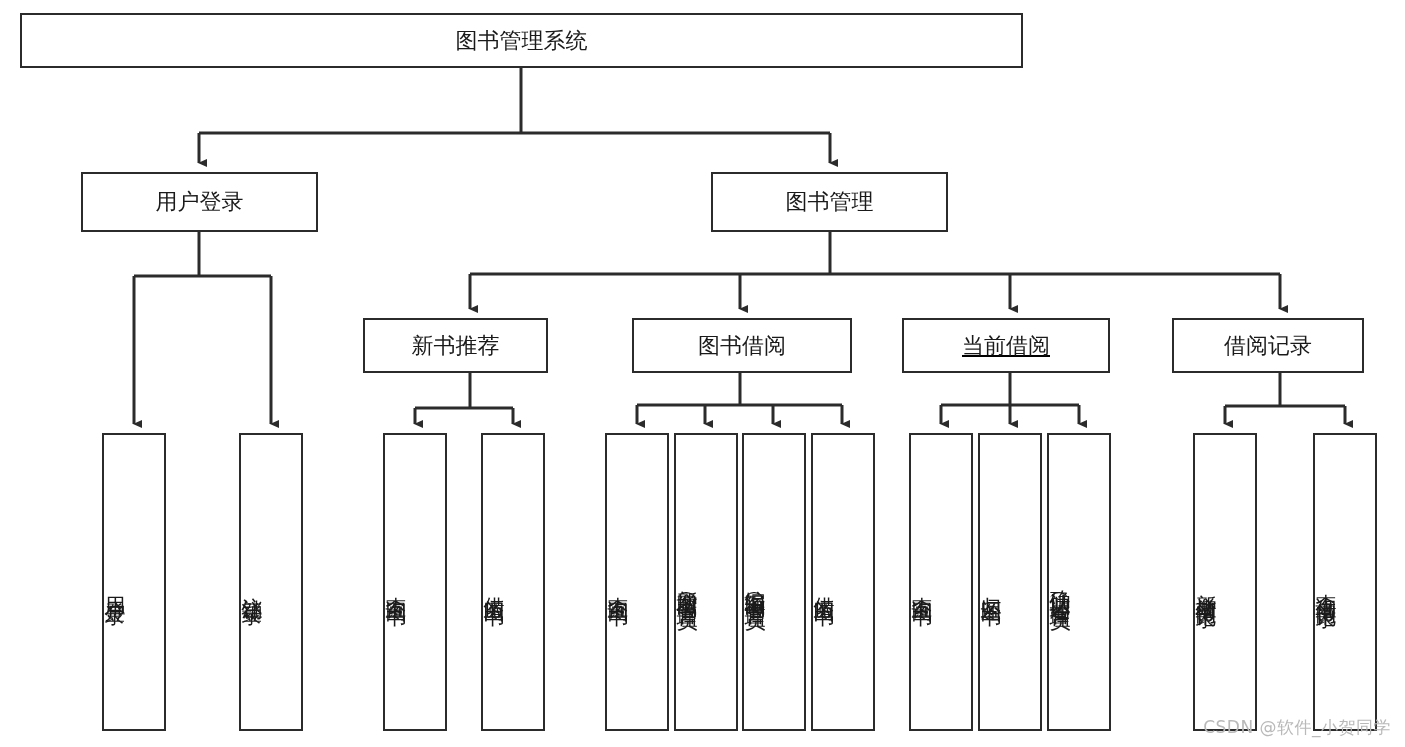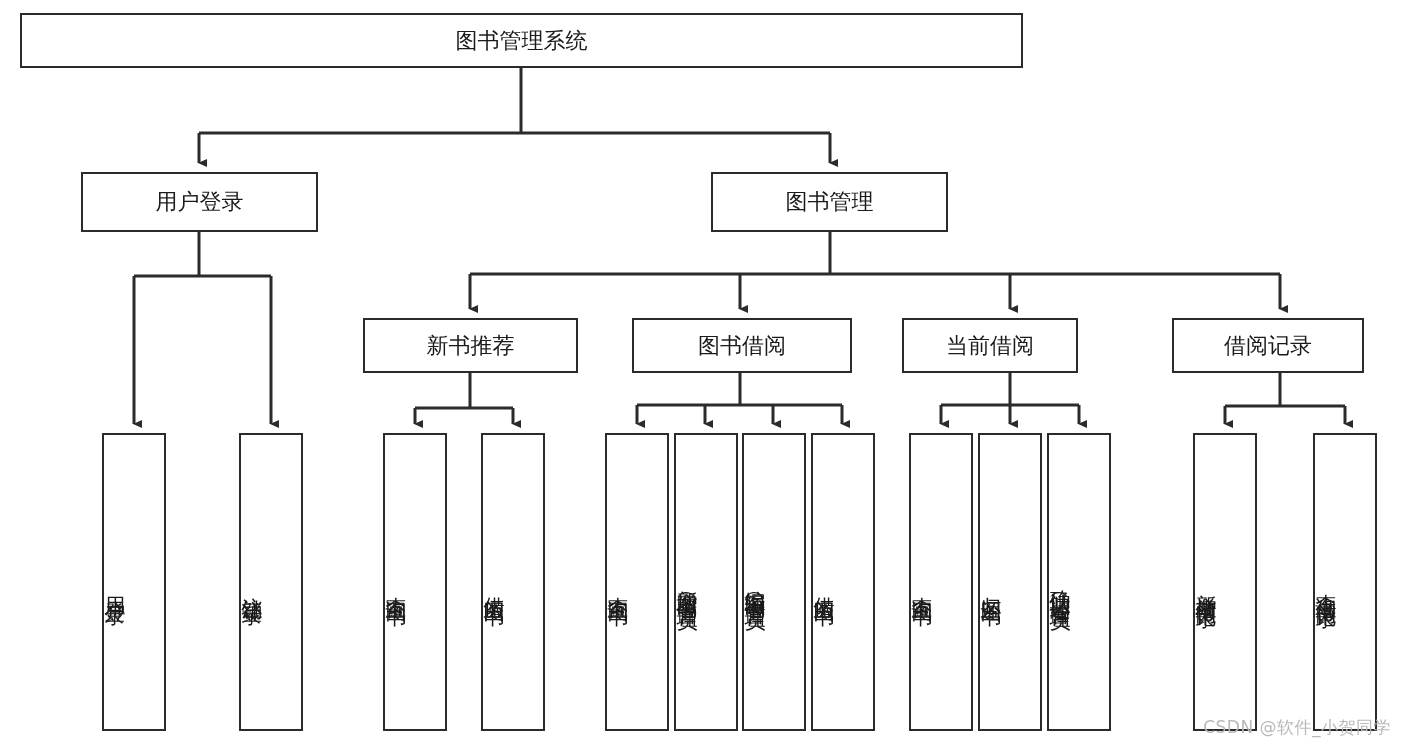--- a/index.html
+++ b/index.html
@@ -128,27 +128,27 @@
     <span class="node-label">图书管理系统</span>
   </div>
 
   <div class="node horizontal" style="left:81px; top:172px; width:237px; height:60px;">
     <span class="node-label">用户登录</span>
   </div>
   <div class="node horizontal" style="left:711px; top:172px; width:237px; height:60px;">
     <span class="node-label">图书管理</span>
   </div>
 
-  <div class="node horizontal" style="left:363px; top:318px; width:215px; height:55px;">
+  <div class="node horizontal" style="left:363px; top:318px; width:185px; height:55px;">
     <span class="node-label">新书推荐</span>
   </div>
   <div class="node horizontal" style="left:632px; top:318px; width:220px; height:55px;">
     <span class="node-label">图书借阅</span>
   </div>
-  <div class="node horizontal" style="left:902px; top:318px; width:176px; height:55px;">
+  <div class="node horizontal" style="left:902px; top:318px; width:208px; height:55px;text-decoration:underline;">
     <span class="node-label">当前借阅</span>
   </div>
   <div class="node horizontal" style="left:1172px; top:318px; width:192px; height:55px;">
     <span class="node-label">借阅记录</span>
   </div>
 
   <div class="node vertical" style="left:102px; top:433px; width:64px; height:298px;">
     <span class="node-label">用户登录</span>
   </div>
   <div class="node vertical" style="left:239px; top:433px; width:64px; height:298px;">

